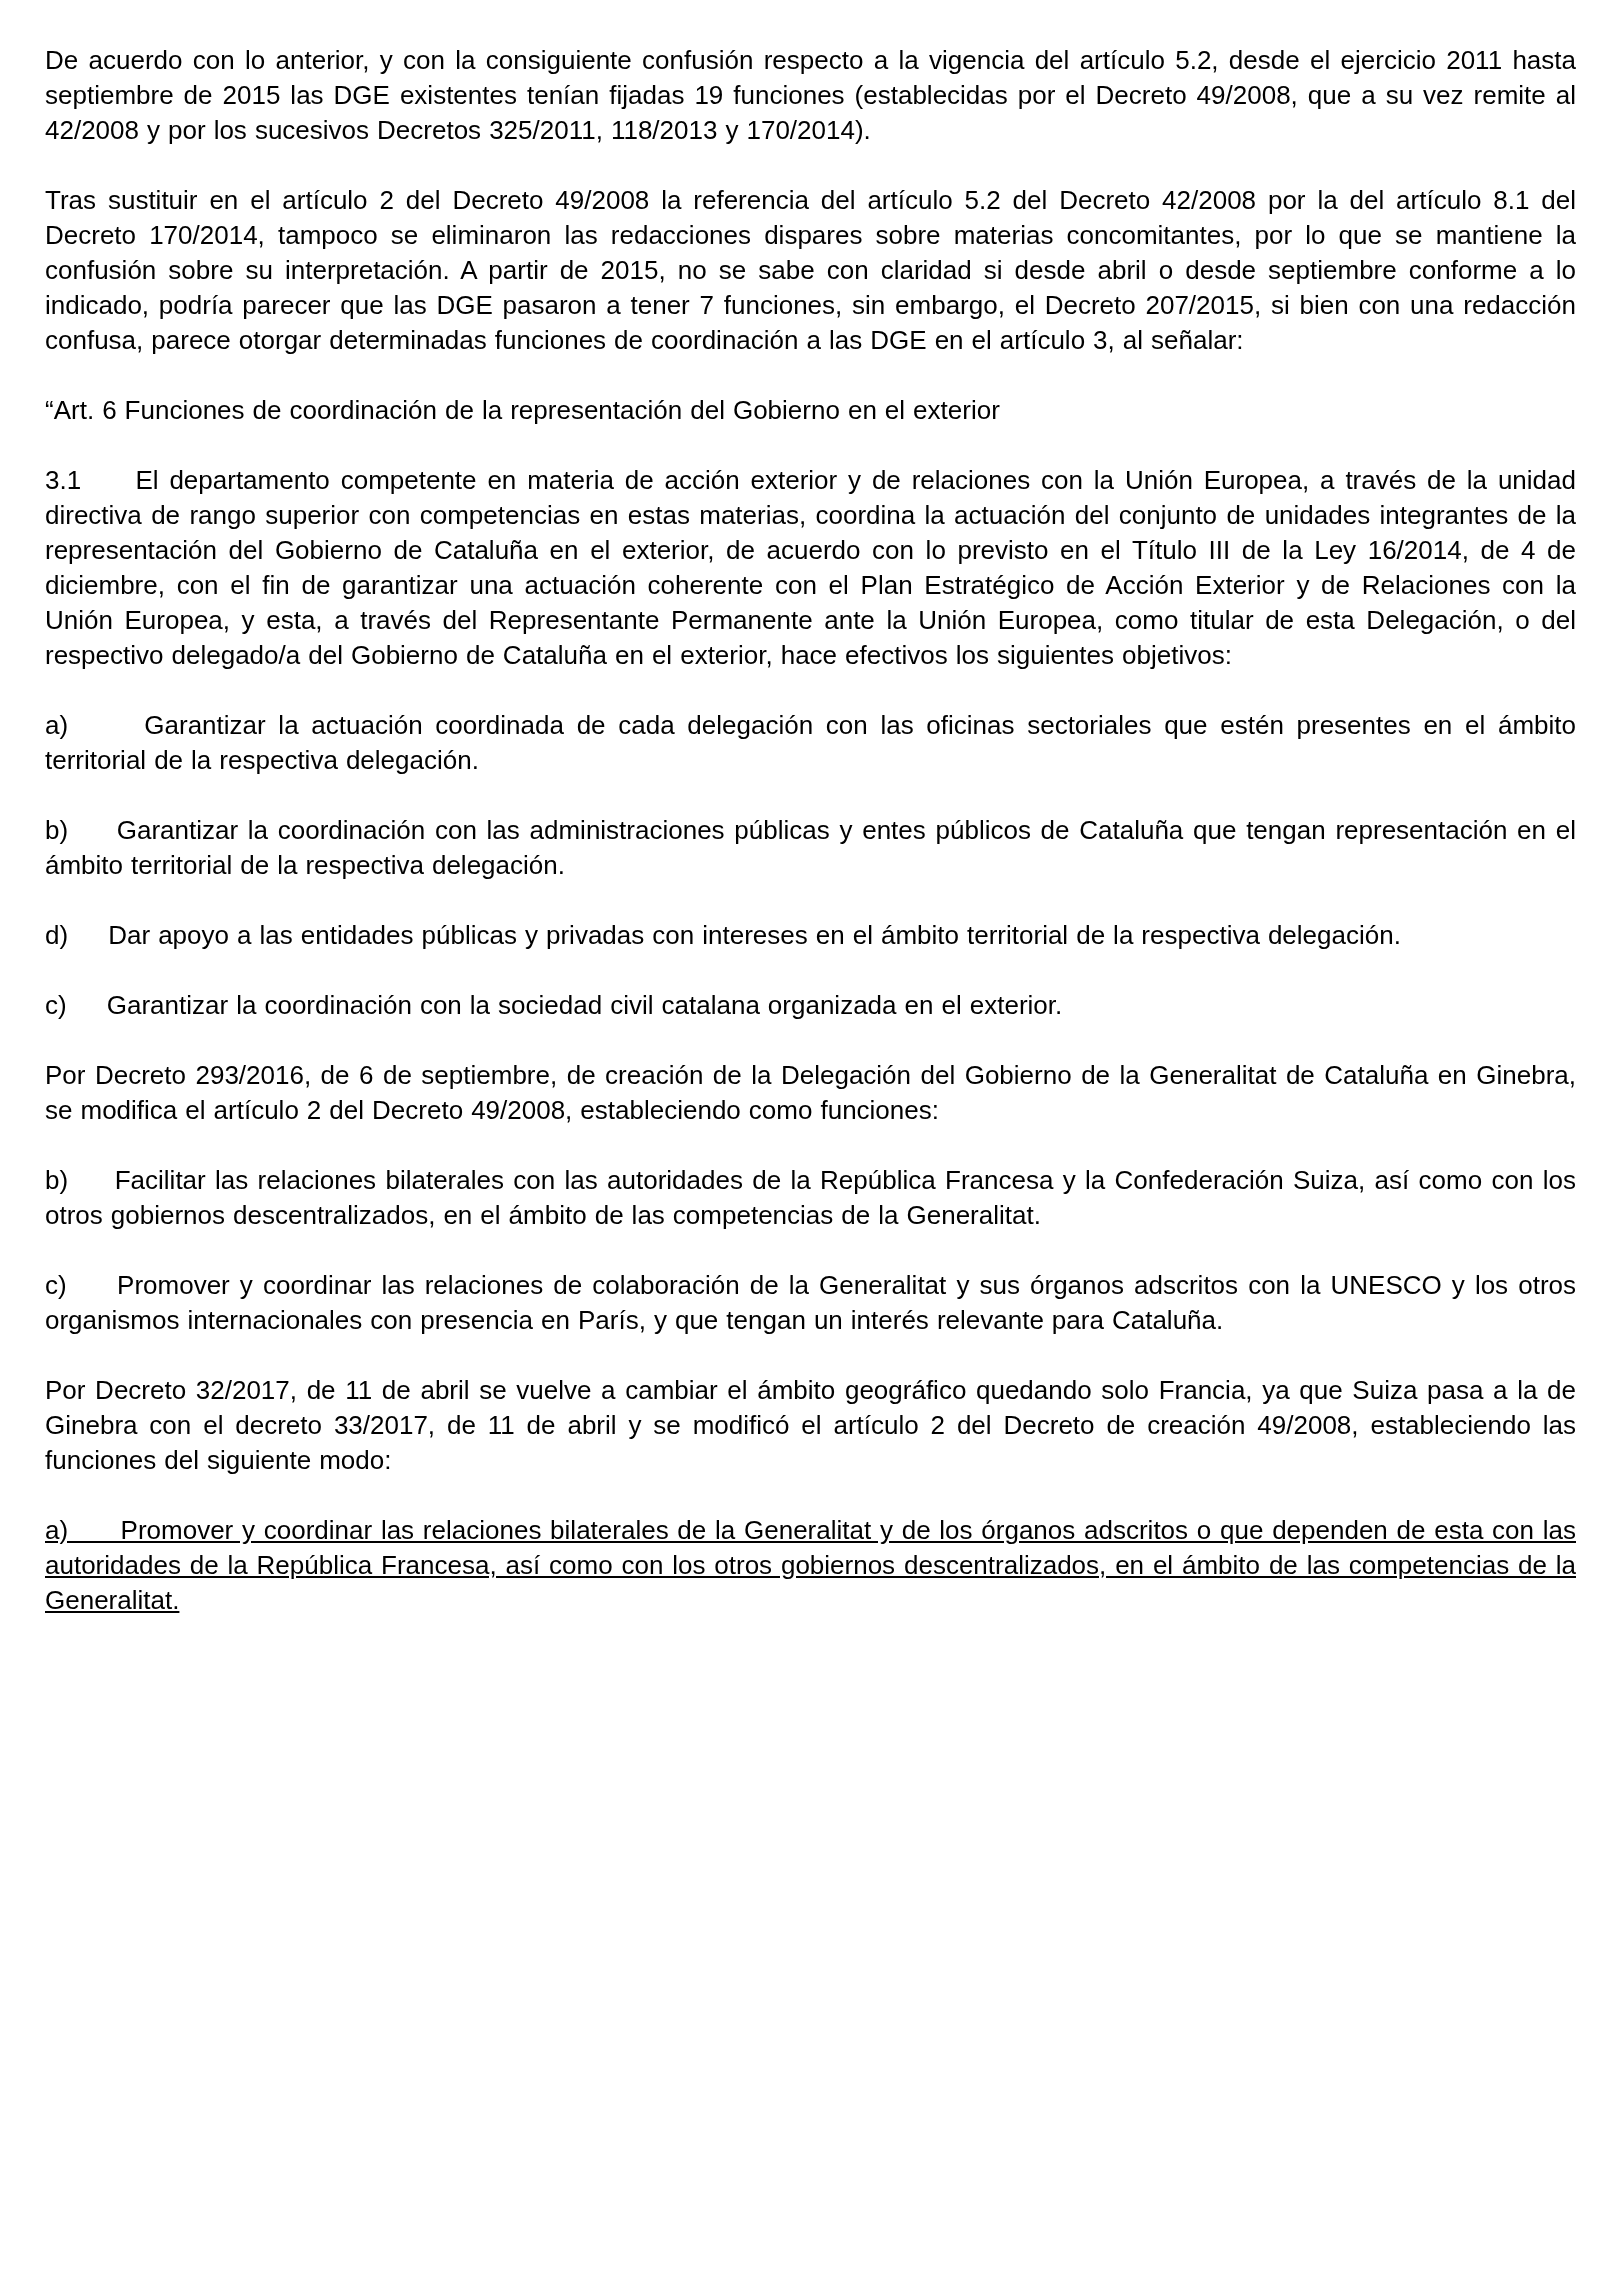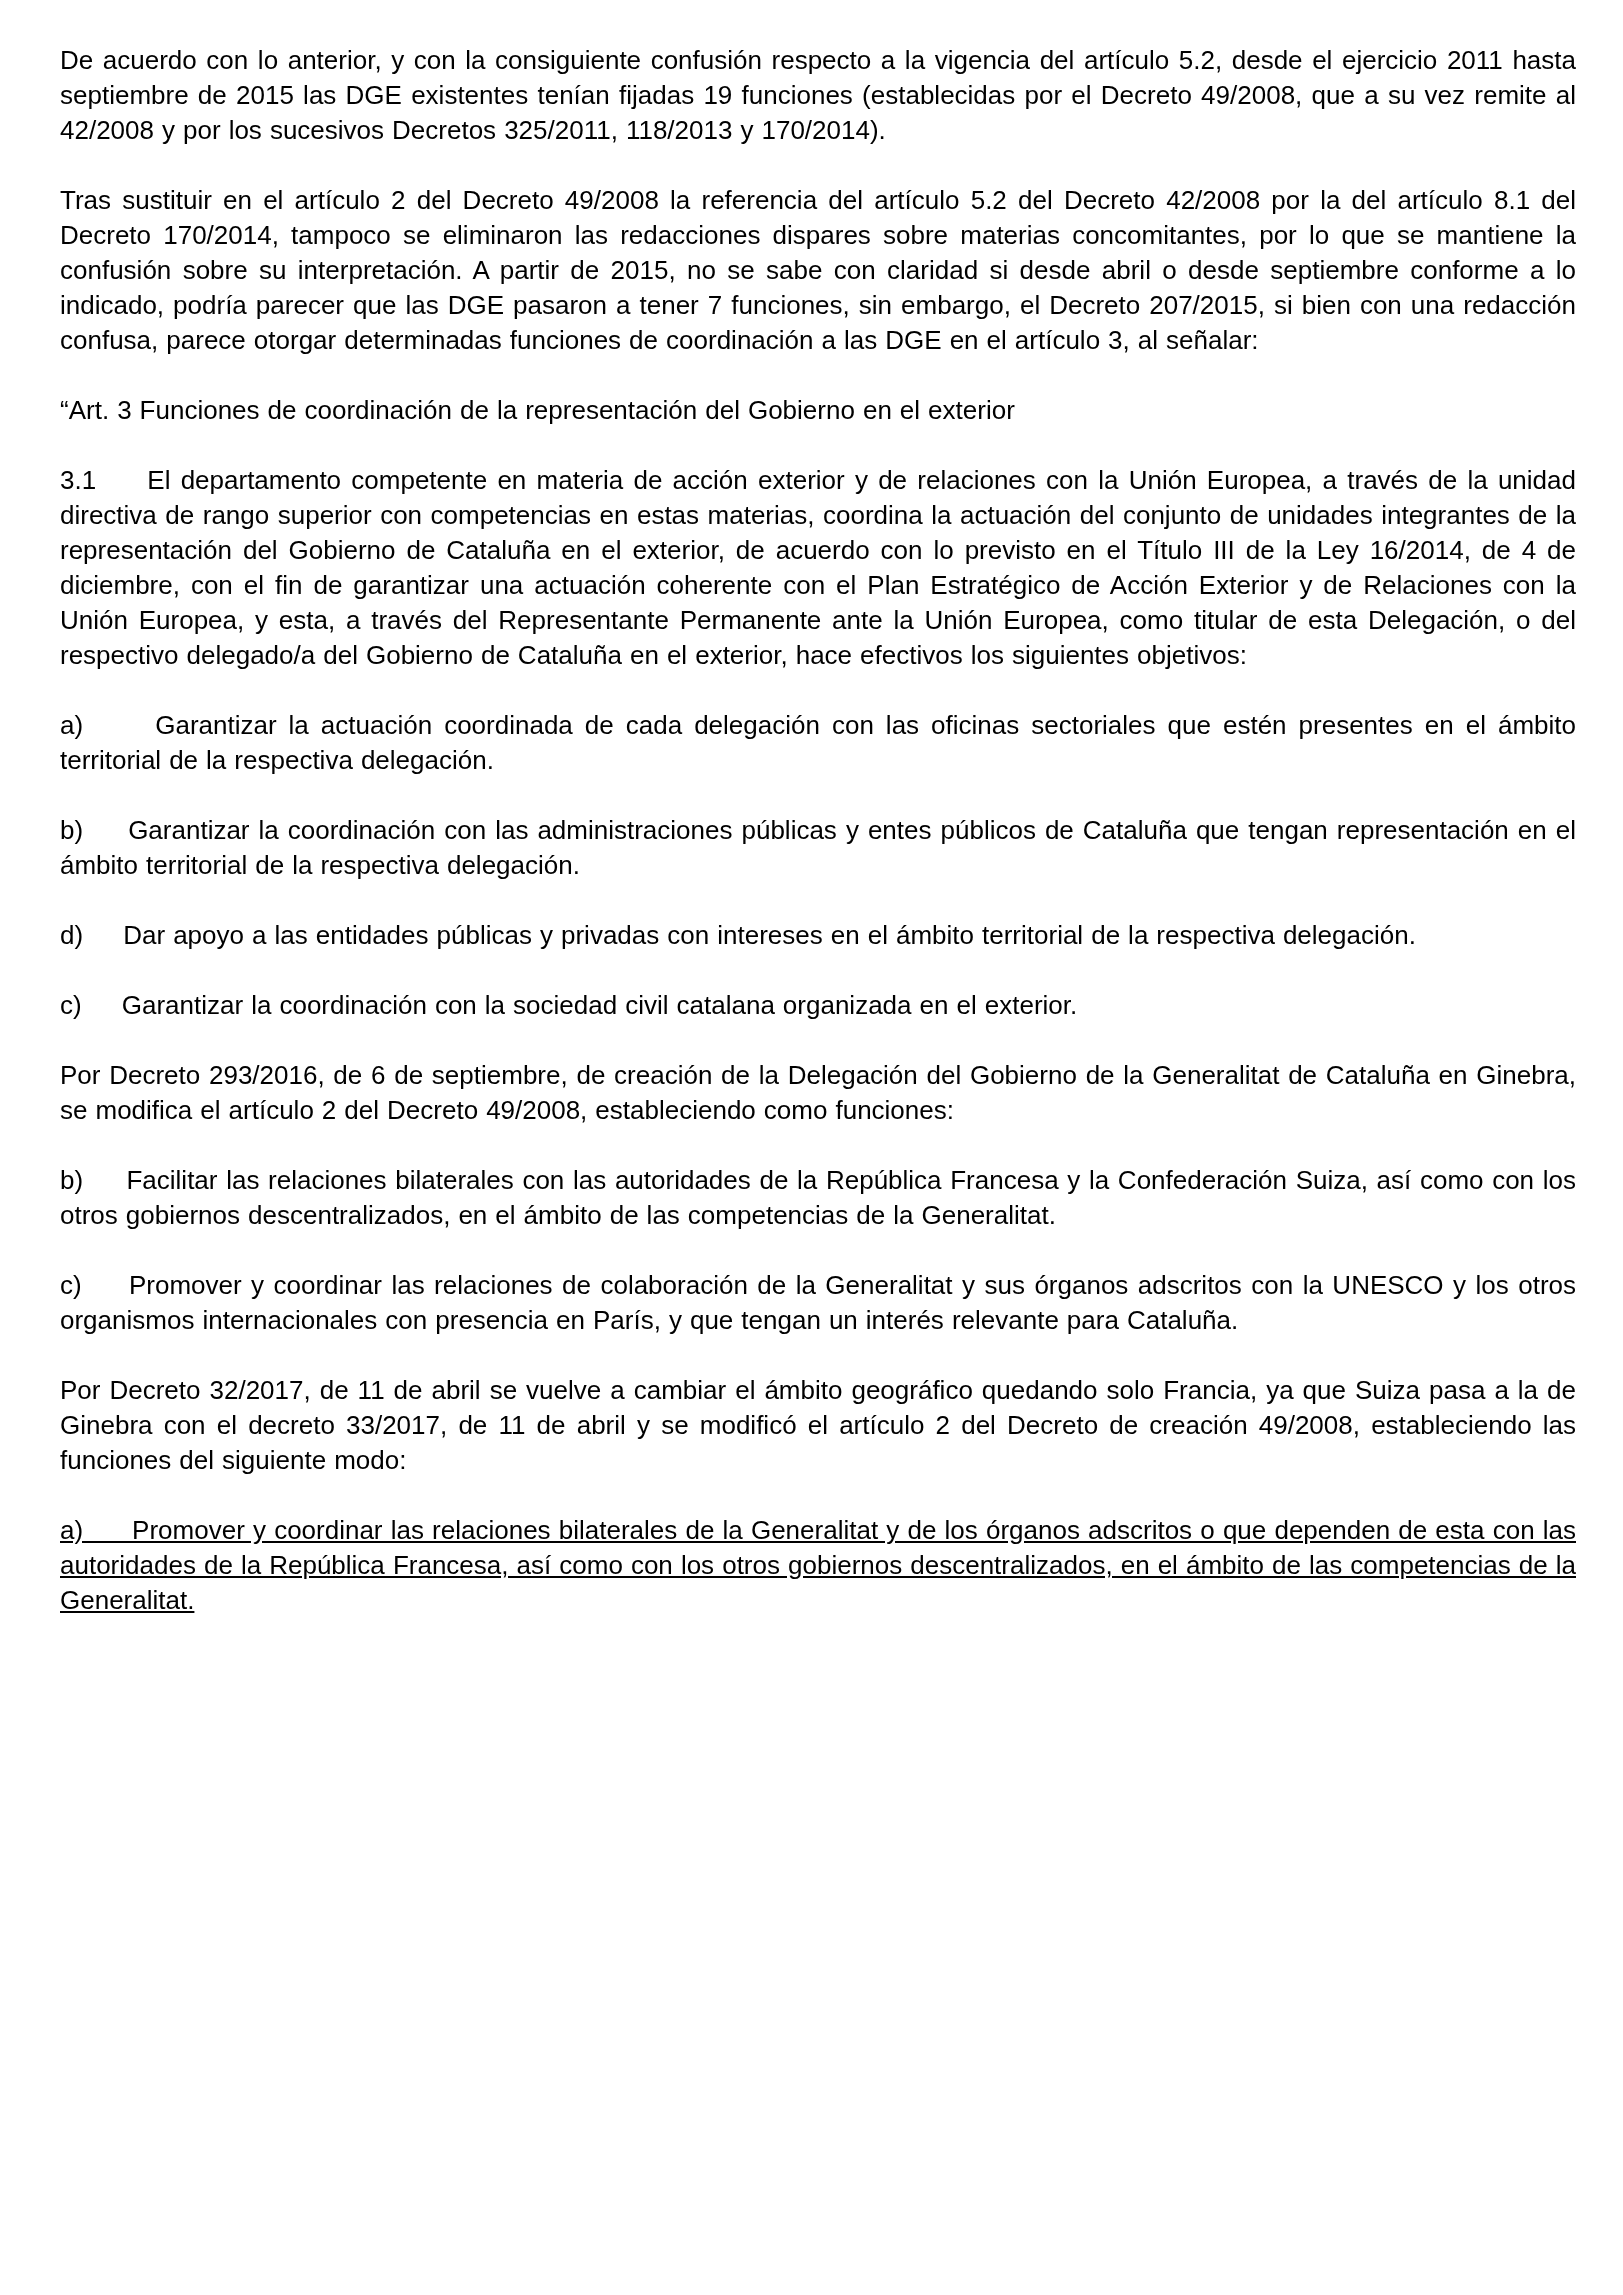--- a/index.html
+++ b/index.html
@@ -13,33 +13,33 @@
     min-height: 2295px;
     margin: 0 auto;
     background: #ffffff;
     color: #000000;
     padding: 43px 47px 50px 45px;
   }
   .doc-body p {
     font-size: 26px;
     line-height: 35px;
     text-align: justify;
-    margin: 0 0 35px 15px;
+    margin: 0 0 35px 0;
     word-spacing: 0.8px;
   }
   .doc-body p:last-child { margin-bottom: 0; text-decoration: underline; }
 </style>
 </head>
 <body>
 
 <div class="page">
   <div class="doc-body">
     <p>De acuerdo con lo anterior, y con la consiguiente confusión respecto a la vigencia del artículo 5.2, desde el ejercicio 2011 hasta septiembre de 2015 las DGE existentes tenían fijadas 19 funciones (establecidas por el Decreto 49/2008, que a su vez remite al 42/2008 y por los sucesivos Decretos 325/2011, 118/2013 y 170/2014).</p>
     <p>Tras sustituir en el artículo 2 del Decreto 49/2008 la referencia del artículo 5.2 del Decreto 42/2008 por la del artículo 8.1 del Decreto 170/2014, tampoco se eliminaron las redacciones dispares sobre materias concomitantes, por lo que se mantiene la confusión sobre su interpretación. A partir de 2015, no se sabe con claridad si desde abril o desde septiembre conforme a lo indicado, podría parecer que las DGE pasaron a tener 7 funciones, sin embargo, el Decreto 207/2015, si bien con una redacción confusa, parece otorgar determinadas funciones de coordinación a las DGE en el artículo 3, al señalar:</p>
-    <p>“Art. 3 Funciones de coordinación de la representación del Gobierno en el exterior</p>
+    <p>“Art. 6 Funciones de coordinación de la representación del Gobierno en el exterior</p>
     <p>3.1&nbsp;&nbsp;&nbsp;&nbsp;&nbsp;El departamento competente en materia de acción exterior y de relaciones con la Unión Europea, a través de la unidad directiva de rango superior con competencias en estas materias, coordina la actuación del conjunto de unidades integrantes de la representación del Gobierno de Cataluña en el exterior, de acuerdo con lo previsto en el Título III de la Ley 16/2014, de 4 de diciembre, con el fin de garantizar una actuación coherente con el Plan Estratégico de Acción Exterior y de Relaciones con la Unión Europea, y esta, a través del Representante Permanente ante la Unión Europea, como titular de esta Delegación, o del respectivo delegado/a del Gobierno de Cataluña en el exterior, hace efectivos los siguientes objetivos:</p>
     <p>a)&nbsp;&nbsp;&nbsp;&nbsp;&nbsp;&nbsp;Garantizar la actuación coordinada de cada delegación con las oficinas sectoriales que estén presentes en el ámbito territorial de la respectiva delegación.</p>
     <p>b)&nbsp;&nbsp;&nbsp;&nbsp;&nbsp;Garantizar la coordinación con las administraciones públicas y entes públicos de Cataluña que tengan representación en el ámbito territorial de la respectiva delegación.</p>
     <p>d)&nbsp;&nbsp;&nbsp;&nbsp;&nbsp;Dar apoyo a las entidades públicas y privadas con intereses en el ámbito territorial de la respectiva delegación.</p>
     <p>c)&nbsp;&nbsp;&nbsp;&nbsp;&nbsp;Garantizar la coordinación con la sociedad civil catalana organizada en el exterior.</p>
     <p>Por Decreto 293/2016, de 6 de septiembre, de creación de la Delegación del Gobierno de la Generalitat de Cataluña en Ginebra, se modifica el artículo 2 del Decreto 49/2008, estableciendo como funciones:</p>
     <p>b)&nbsp;&nbsp;&nbsp;&nbsp;&nbsp;Facilitar las relaciones bilaterales con las autoridades de la República Francesa y la Confederación Suiza, así como con los otros gobiernos descentralizados, en el ámbito de las competencias de la Generalitat.</p>
     <p>c)&nbsp;&nbsp;&nbsp;&nbsp;&nbsp;Promover y coordinar las relaciones de colaboración de la Generalitat y sus órganos adscritos con la UNESCO y los otros organismos internacionales con presencia en París, y que tengan un interés relevante para Cataluña.</p>
     <p>Por Decreto 32/2017, de 11 de abril se vuelve a cambiar el ámbito geográfico quedando solo Francia, ya que Suiza pasa a la de Ginebra con el decreto 33/2017, de 11 de abril y se modificó el artículo 2 del Decreto de creación 49/2008, estableciendo las funciones del siguiente modo:</p>
     <p>a)&nbsp;&nbsp;&nbsp;&nbsp;&nbsp;&nbsp;Promover y coordinar las relaciones bilaterales de la Generalitat y de los órganos adscritos o que dependen de esta con las autoridades de la República Francesa, así como con los otros gobiernos descentralizados, en el ámbito de las competencias de la Generalitat.</p>

